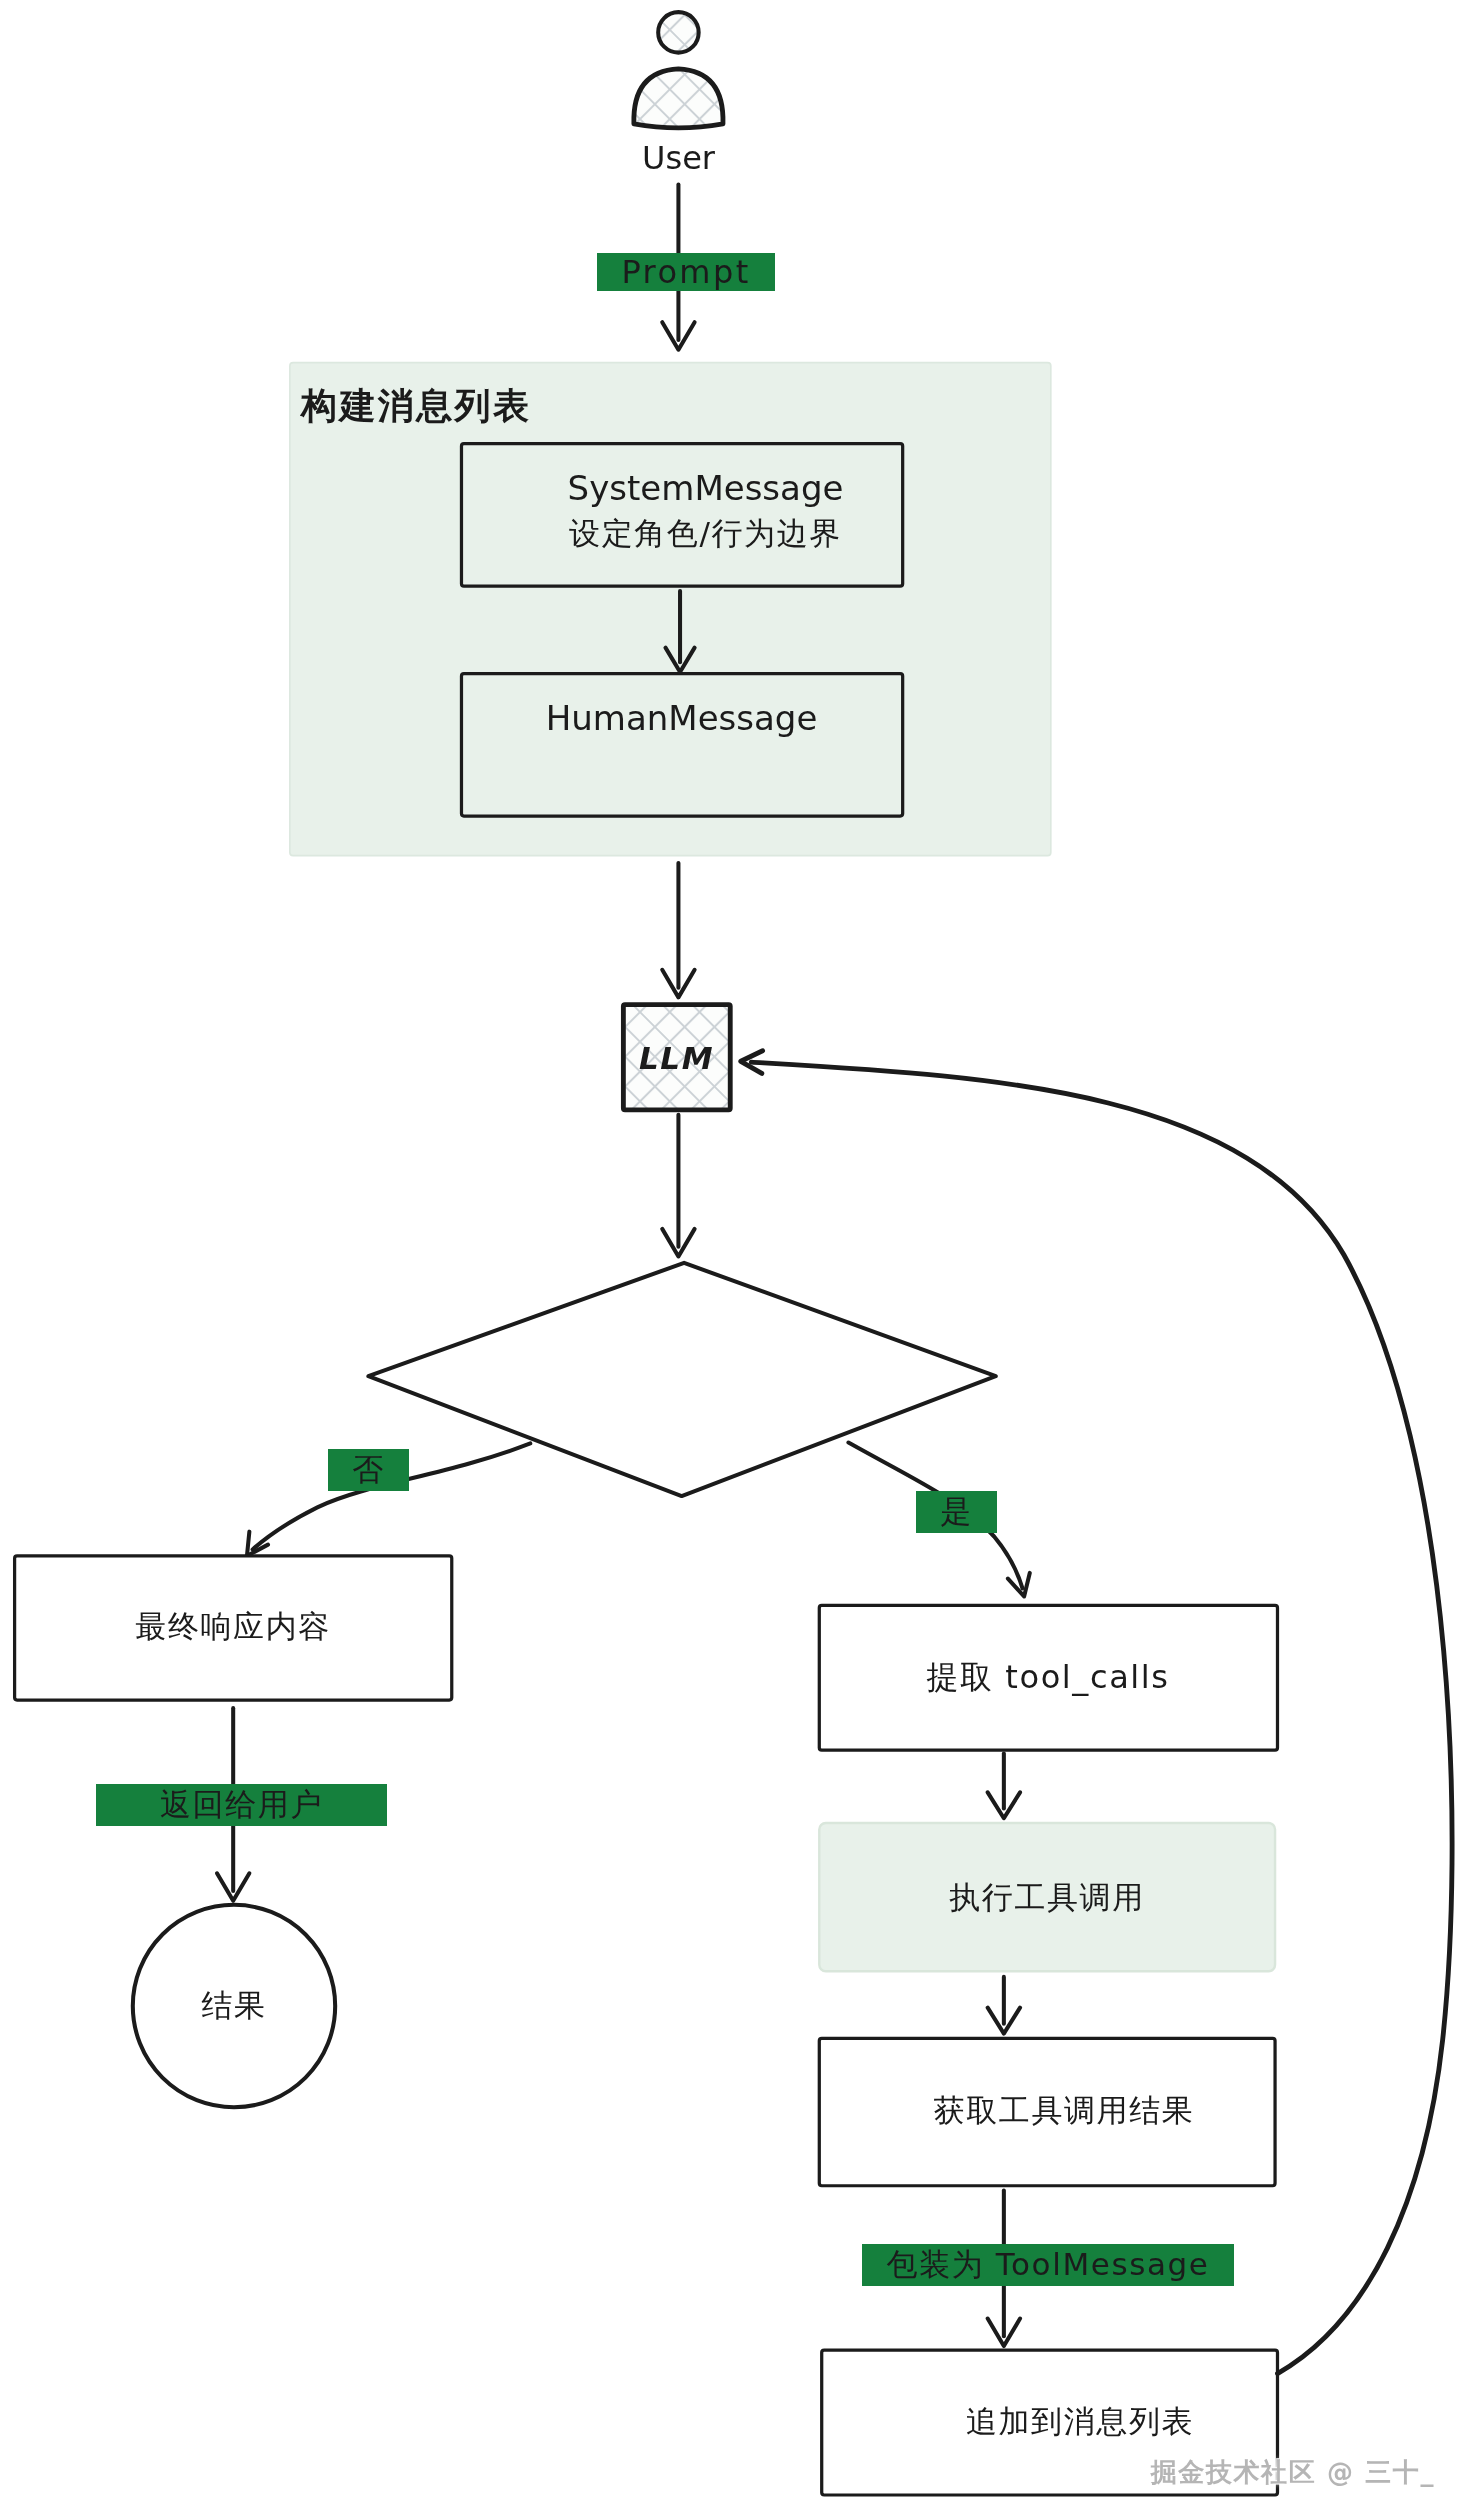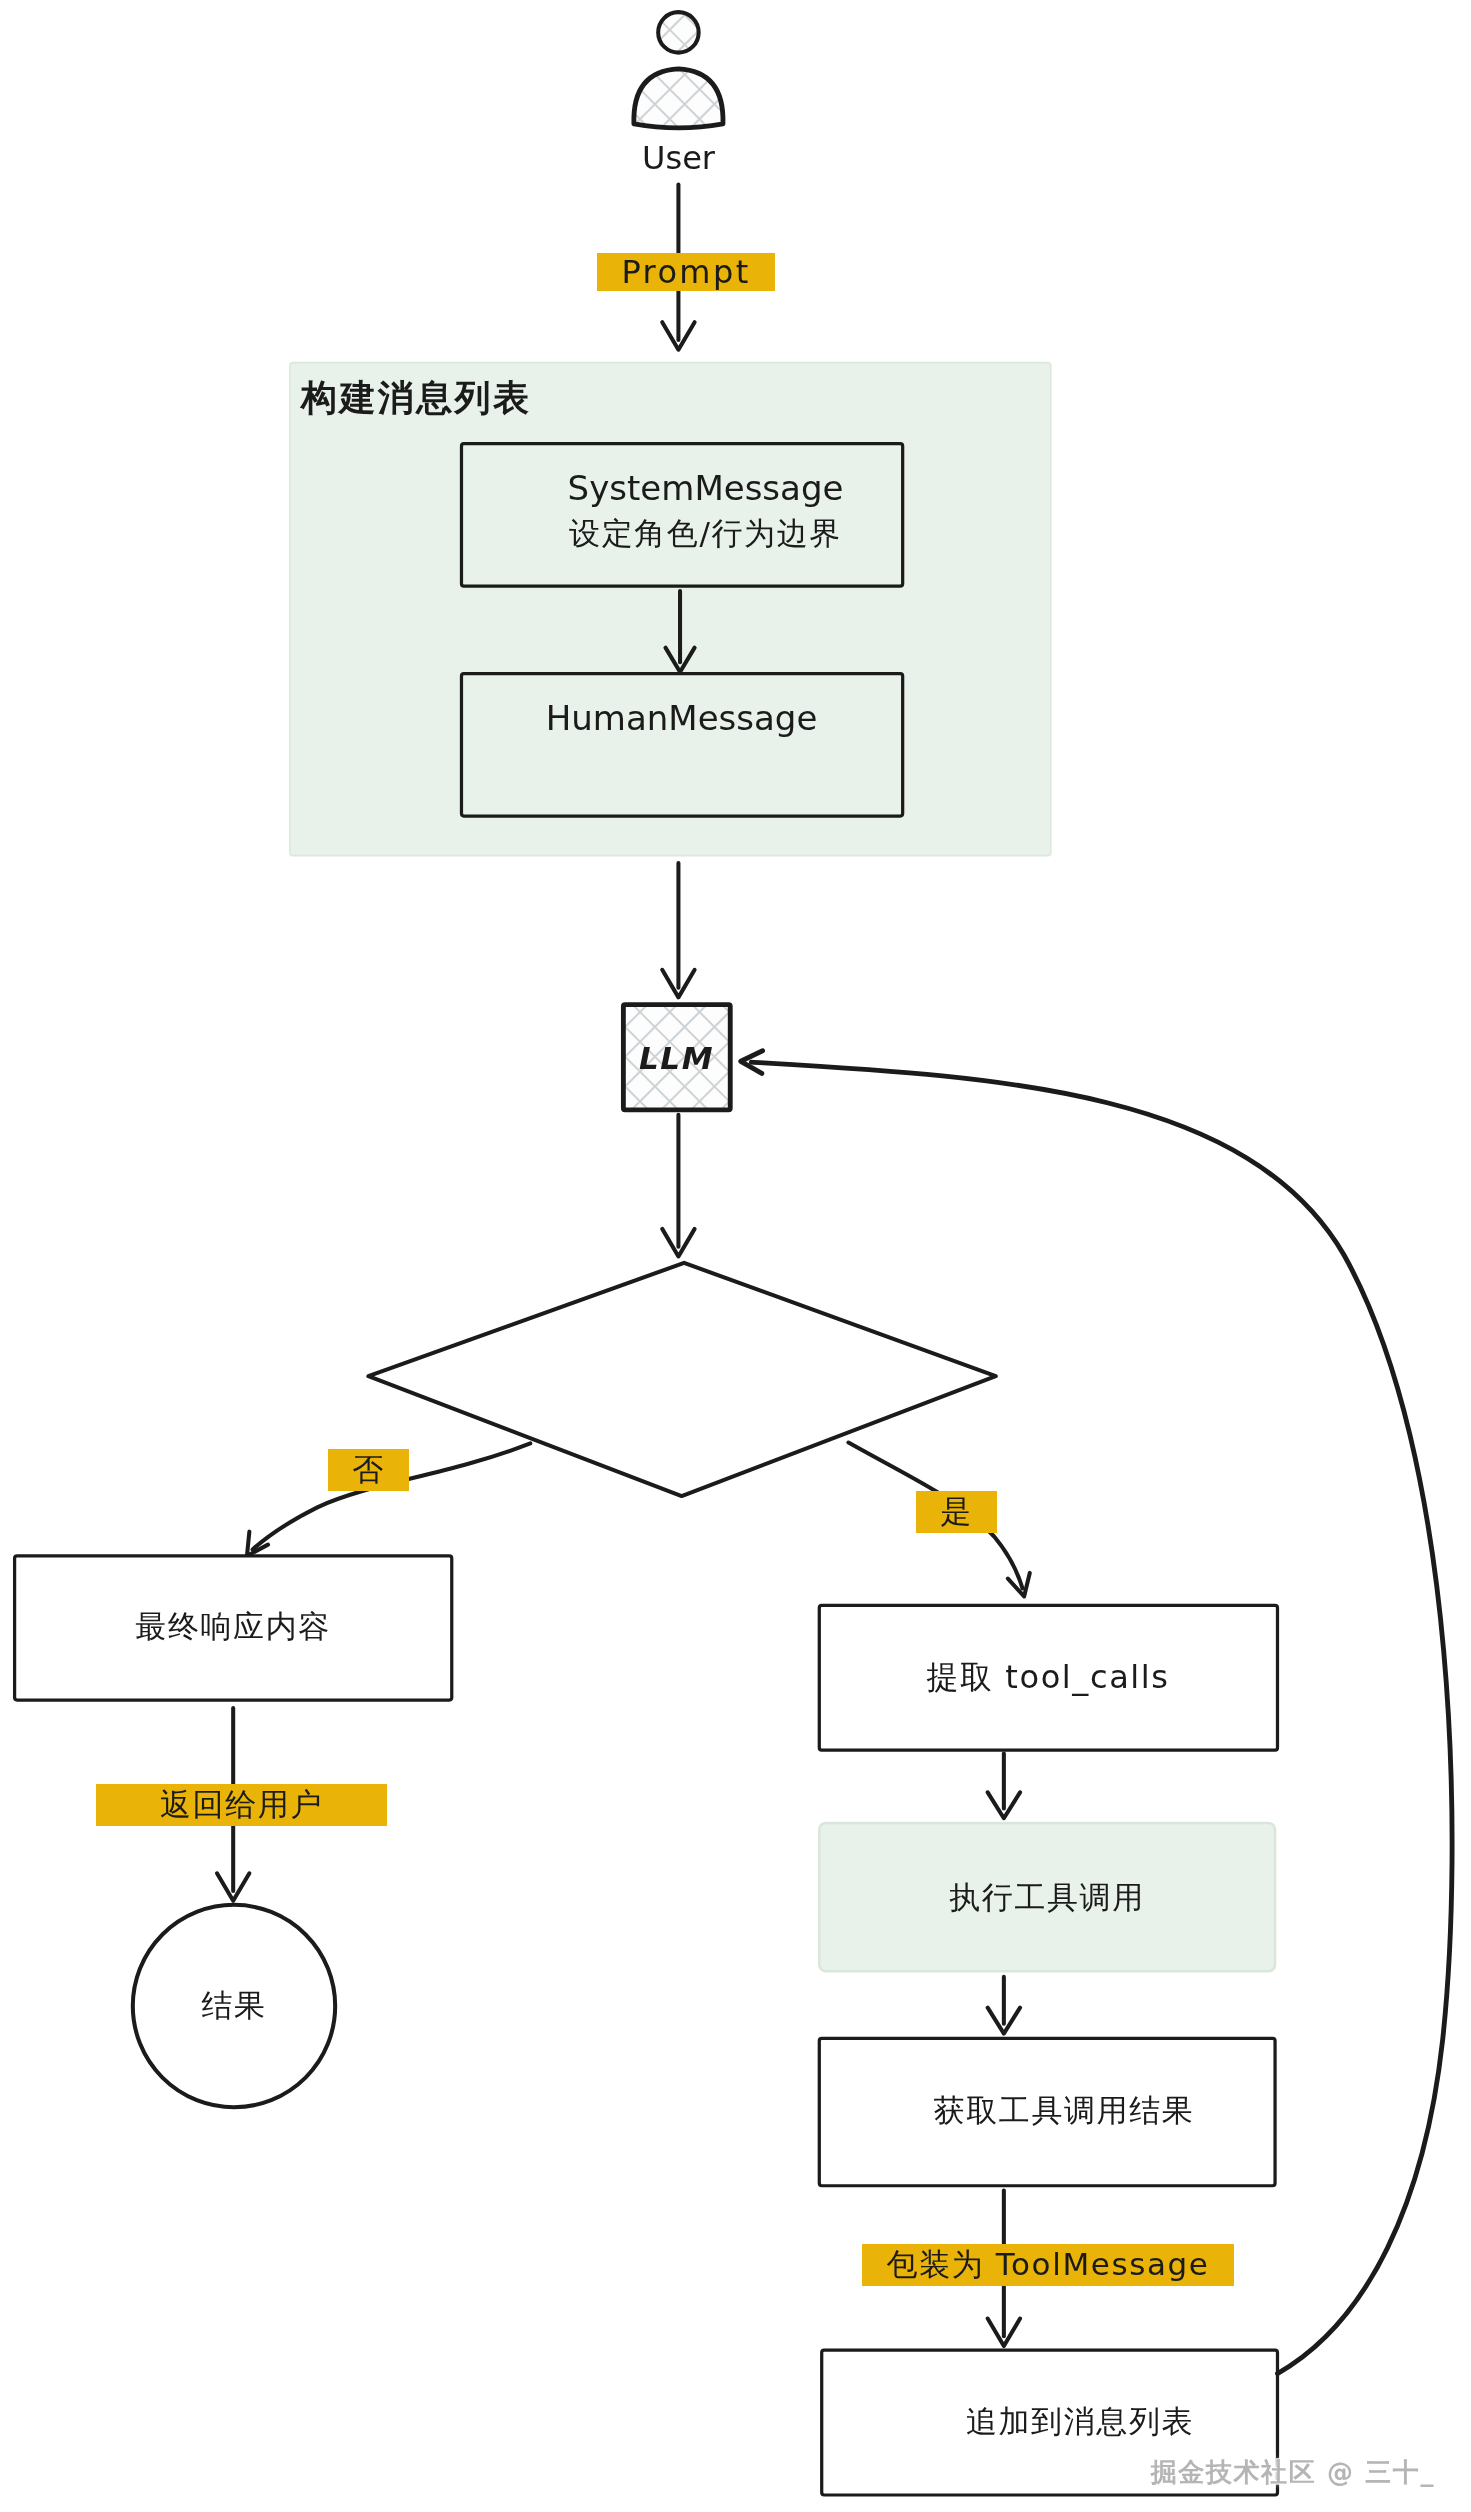--- a/index.html
+++ b/index.html
@@ -8,21 +8,21 @@
     width:1471px;height:2512px;
     background:#ffffff;
     font-family:"DejaVu Sans","Liberation Sans",sans-serif;
     color:#1b1b1b;
     overflow:hidden;
   }
   #shapes{position:absolute;left:0;top:0;z-index:1;}
   .lbl{position:absolute;z-index:2;text-align:center;color:#1b1b1b;}
   .cn{font-size:31px;font-weight:400;letter-spacing:1.6px;}
   .en{font-size:34px;font-weight:500;}
-  .online{background:#eab308;padding:0 8px;}  
+  .online{background:#15803d;padding:0 8px;}  
   .two-line{line-height:45px;}
   .group-title{font-size:36px;font-weight:600;letter-spacing:2.4px;text-align:left;}
   .llm-text{font-size:31px;font-style:italic;font-weight:600;letter-spacing:1.6px;}
   .watermark{
     position:absolute;z-index:3;
     font-size:26px;font-weight:600;color:#b5b5b5;letter-spacing:1.6px;
     text-shadow:-0.8px -0.8px 0 #ffffff,0.8px 0.8px 0 #ffffff,0 0 4.9px #ffffff;
     margin-top:16px;
   }
 </style>
@@ -119,21 +119,21 @@
     <g stroke="#1b1b1b" stroke-width="6">
       <path d="M 1578 2932 C 1690 2868 1760 2720 1782 2520 C 1808 2280 1800 1800 1660 1550 C 1540 1345 1230 1330 928 1312"></path>
       <path d="M 941 1326 L 915 1311 L 942 1298"></path>
     </g>
   </svg>
 
   <div class="lbl en" style="left:622px;top:139px;width:113px;font-size:32px;">User</div>
 
   <div class="lbl en online" style="left:597px;top:253px;width:162px;font-size:32px;letter-spacing:2.4px;">Prompt</div>
 
-  <div class="lbl group-title" style="left:301px;top:374px;width:405px;">构建消息列表</div>
+  <div class="lbl group-title" style="left:301px;top:382px;width:405px;">构建消息列表</div>
 
   <div class="lbl two-line" style="left:461px;top:466px;width:441px;padding-left:24px;">
     <div class="en">SystemMessage</div>
     <div class="cn">设定角色/行为边界</div>
   </div>
 
   <div class="lbl two-line" style="left:461px;top:696px;width:441px;">
     <div class="en">HumanMessage</div>
   </div>
 

